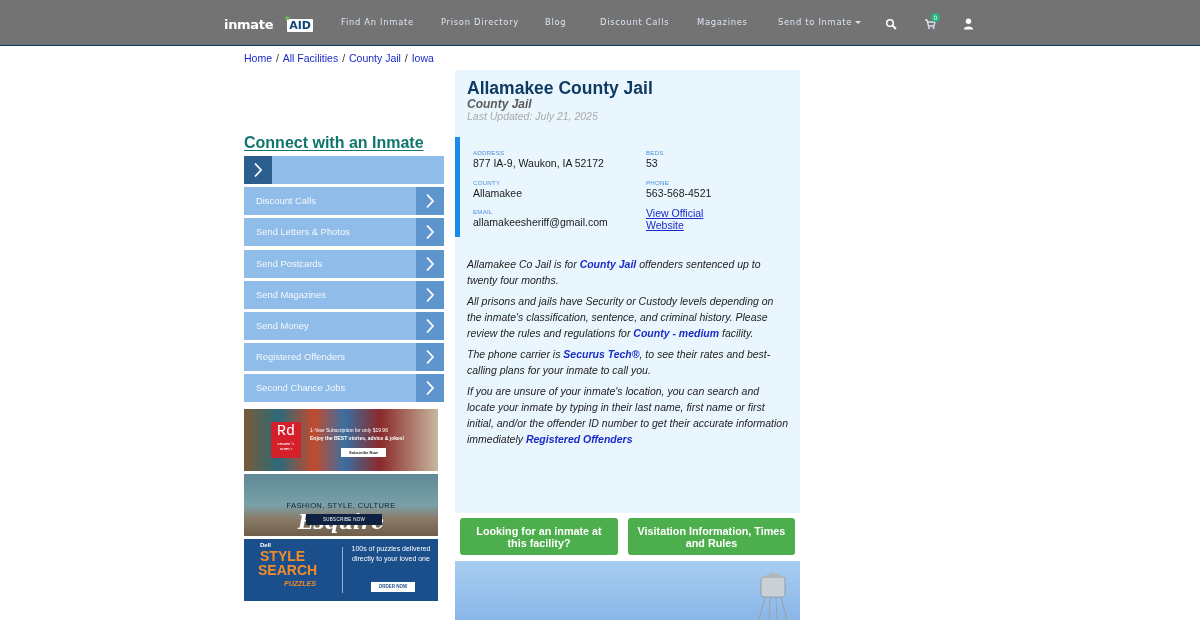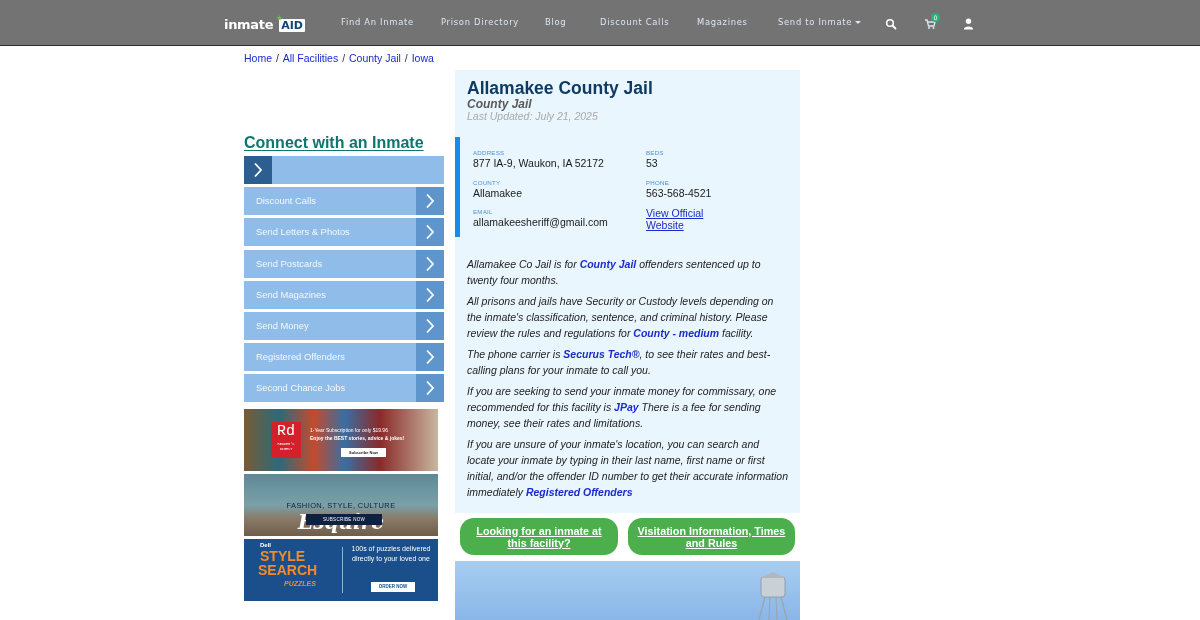--- a/index.html
+++ b/index.html
@@ -3,21 +3,21 @@
 <meta charset="utf-8">
 <style>
   * { box-sizing: border-box; margin: 0; padding: 0; }
   html, body { width: 1200px; height: 620px; overflow: hidden; background: #ffffff; }
   body { font-family: "Liberation Sans", sans-serif; color: #222; position: relative; }
 
   
   .navbar { position: absolute; left: 0; top: 0; width: 1200px; height: 46px; background: #737373; border-bottom: 1px solid #083862; }
   .logo { position: absolute; left: 224px; top: 14px; height: 18px; display: flex; align-items: flex-end; }
   .logo .l1 { color: #fff; font-family: "DejaVu Sans", sans-serif; font-weight: bold; font-size: 13px; letter-spacing: -0.3px; }
-  .logo .l2 { color: #0b4478; background: #fff; font-family: "DejaVu Sans", sans-serif; font-weight: bold; font-size: 11px; padding: 0 2px; margin-left: 6px; line-height: 13px; border-radius: 1px; position: relative; }
+  .logo .l2 { color: #0b4478; background: #fff; font-family: "DejaVu Sans", sans-serif; font-weight: bold; font-size: 11px; padding: 0 2px; margin-left: 14px; line-height: 13px; border-radius: 1px; position: relative; }
   .logo .l2::before { content: ""; position: absolute; left: -3px; top: -4px; width: 6px; height: 6px; background: #6cc04a; clip-path: polygon(50% 0, 61% 35%, 100% 35%, 68% 57%, 79% 100%, 50% 72%, 21% 100%, 32% 57%, 0 35%, 39% 35%); }
   .nav-link { position: absolute; top: 17px; color: #dce6f2; font-family: "DejaVu Sans", sans-serif; font-size: 8.4px; letter-spacing: 0.7px; white-space: nowrap; }
   .caret { display: inline-block; width: 0; height: 0; border-left: 3px solid transparent; border-right: 3px solid transparent; border-top: 3px solid #dce6f2; margin-left: 3px; vertical-align: middle; }
   .nav-icon { position: absolute; top: 16px; width: 14px; height: 14px; }
   .cart-badge { position: absolute; left: 931px; top: 13px; width: 9px; height: 9px; border-radius: 50%; background: #2ab27b; color: #fff; font-size: 6px; line-height: 9px; text-align: center; font-family: "DejaVu Sans", sans-serif; }
 
   
   .breadcrumb { position: absolute; left: 244px; top: 52px; font-size: 10.5px; color: #333; }
   .breadcrumb a { color: #1a2bc9; text-decoration: none; }
   .breadcrumb .sep { color: #333; margin: 0 1px; }
@@ -40,21 +40,21 @@
   .fac-type { position: absolute; left: 467px; top: 97px; font-size: 12px; font-style: italic; font-weight: bold; color: #5a5a5a; }
   .fac-updated { position: absolute; left: 467px; top: 110px; font-size: 10.5px; font-style: italic; color: #a9a9a9; }
   .info-card { position: absolute; left: 455px; top: 137px; width: 275px; height: 100px; border-left: 5px solid #1a8be8; }
   .field { position: absolute; }
   .field .k { font-size: 6.2px; color: #4a90d9; letter-spacing: 0.2px; }
   .field .v { font-size: 10.5px; color: #1a1a1a; margin-top: 1px; }
   .field a.v { color: #1a2bc9; text-decoration: underline; display: block; }
   .desc { position: absolute; left: 467px; top: 256px; width: 322px; font-size: 10.5px; font-style: italic; color: #222; line-height: 16px; }
   .desc p { margin-bottom: 5px; }
   .desc a { color: #1a2bc9; font-weight: bold; text-decoration: none; }
-  .btn-green { position: absolute; top: 518px; height: 37px; background: #4cae4c; border-radius: 14px; color: #fff; font-size: 10.8px; font-weight: bold; text-align: center; display: flex; align-items: center; justify-content: center; line-height: 12px; padding: 0 8px; cursor: pointer; text-decoration: underline; }
+  .btn-green { position: absolute; top: 518px; height: 37px; background: #4cae4c; border-radius: 3px; color: #fff; font-size: 10.8px; font-weight: bold; text-align: center; display: flex; align-items: center; justify-content: center; line-height: 12px; padding: 0 8px; cursor: pointer; }
   .facility-photo { position: absolute; left: 455px; top: 561px; width: 345px; height: 59px; background: linear-gradient(180deg, #a7cdf0 0%, #8ab6e8 100%); overflow: hidden; }
 </style>
 </head>
 <body>
 
 <div class="navbar">
   <div class="logo">
     <span class="l1">inmate</span>
     <span class="l2">AID</span>
   </div>
@@ -212,21 +212,20 @@
   </div>
   <div class="field" style="left:186px;top:69px">
     <a class="v">View Official Website</a>
   </div>
 </div>
 
 <div class="desc">
   <p><span>Allamakee Co Jail is for </span><a>County Jail</a><span> offenders sentenced up to twenty four months.</span></p>
   <p><span>All prisons and jails have Security or Custody levels depending on the inmate's classification, sentence, and criminal history. Please review the rules and regulations for </span><a>County - medium</a><span> facility.</span></p>
   <p><span>The phone carrier is </span><a>Securus Tech®</a><span>, to see their rates and best-calling plans for your inmate to call you.</span></p>
-  <p><span>If you are seeking to send your inmate money for commissary, one recommended for this facility is </span><a>JPay</a><span> There is a fee for sending money, see their rates and limitations.</span></p>
   <p><span>If you are unsure of your inmate's location, you can search and locate your inmate by typing in their last name, first name or first initial, and/or the offender ID number to get their accurate information immediately </span><a>Registered Offenders</a></p>
 </div>
 
 <div class="btn-green" style="left:460px;width:158px">Looking for an inmate at this facility?</div>
 <div class="btn-green" style="left:628px;width:167px">Visitation Information, Times and Rules</div>
 
 <div class="facility-photo">
   <svg width="345" height="59" viewBox="0 0 345 59">
     <rect x="306" y="16" width="24" height="20" rx="3" fill="#c9d1d6" stroke="#8b959c" stroke-width="0.8"></rect>
     <path d="M305 17 L318 11 L331 17 Z" fill="#b0b8be"></path>

